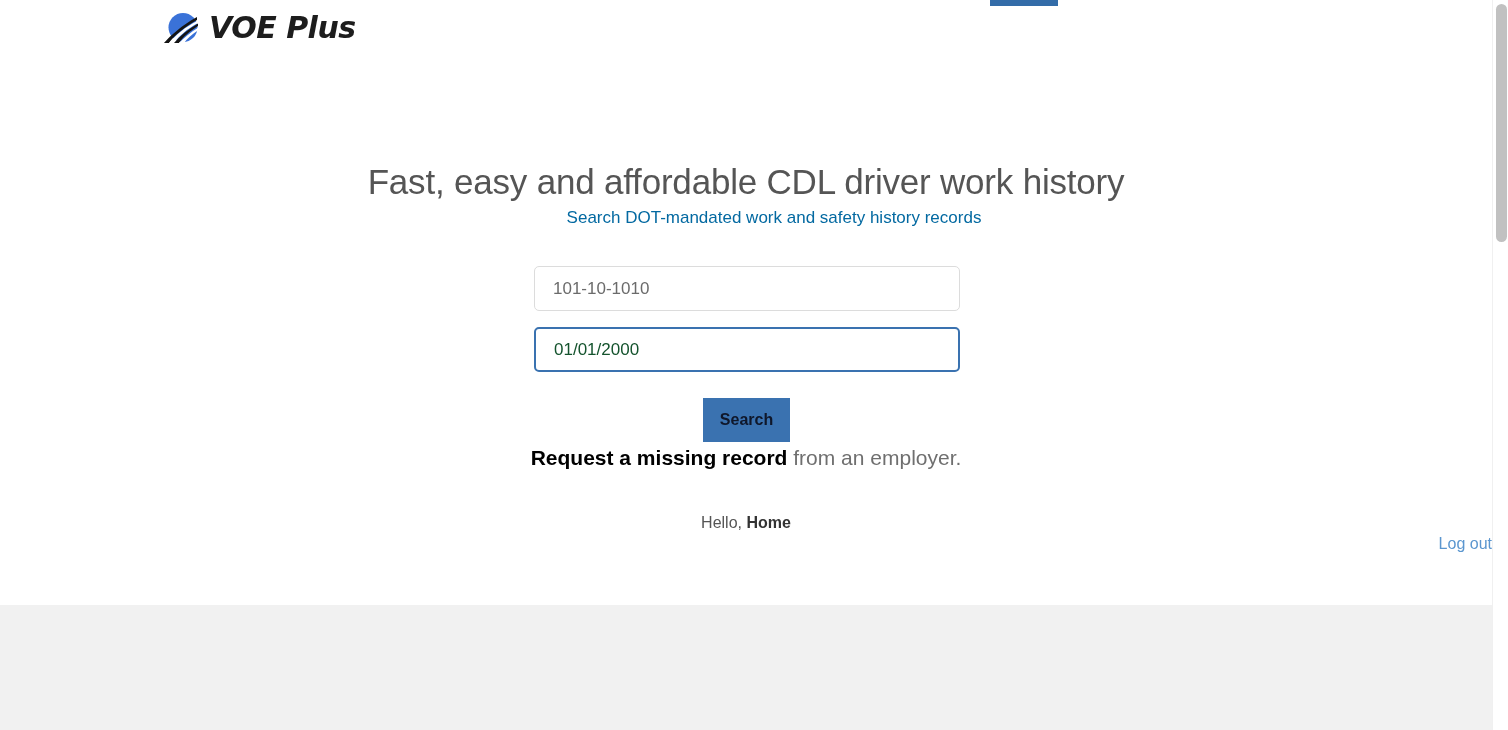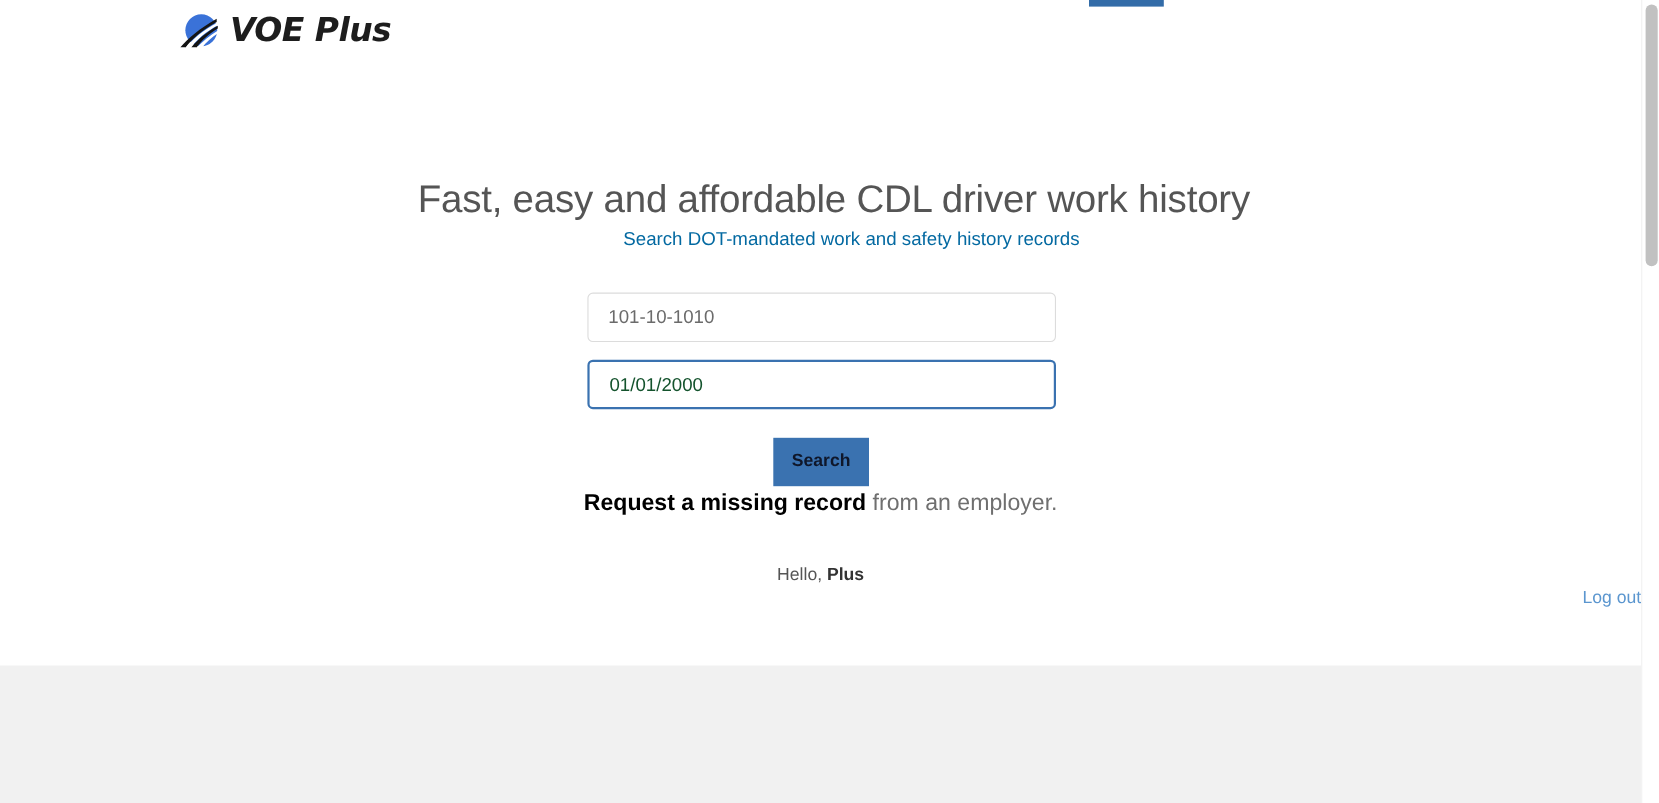--- a/index.html
+++ b/index.html
@@ -98,21 +98,21 @@
   
   .hero {
     position: absolute;
     left: 0;
     top: 0;
     width: 1492px;
     text-align: center;
   }
   .hero-title {
     position: absolute;
-    left: 12px;
+    left: 0;
     top: 160px;
     width: 1492px;
     font-size: 35px;
     font-weight: normal;
     color: #555555;
     letter-spacing: -0.2px;
     line-height: 44px;
     margin: 0;
   }
   .hero-sub {
@@ -274,21 +274,21 @@
 
       <input class="form-field field-dob" type="text" value="01/01/2000" style="">
 
       <button class="search-button">Search</button>
 
       <div class="request-line">
         <a class="request-link" href="#">Request a missing record</a><span> from an employer.</span>
       </div>
 
       <div class="greeting">
-        <span>Hello, </span><b>Plus</b>
+        <span>Hello, </span><b>Home</b>
       </div>
       <div class="logout-line">
         <a class="logout-link" href="#">Log out</a>
       </div>
     </div>
 
     <div class="footer-band"></div>
   </div>
 
   <div class="scrollbar">

